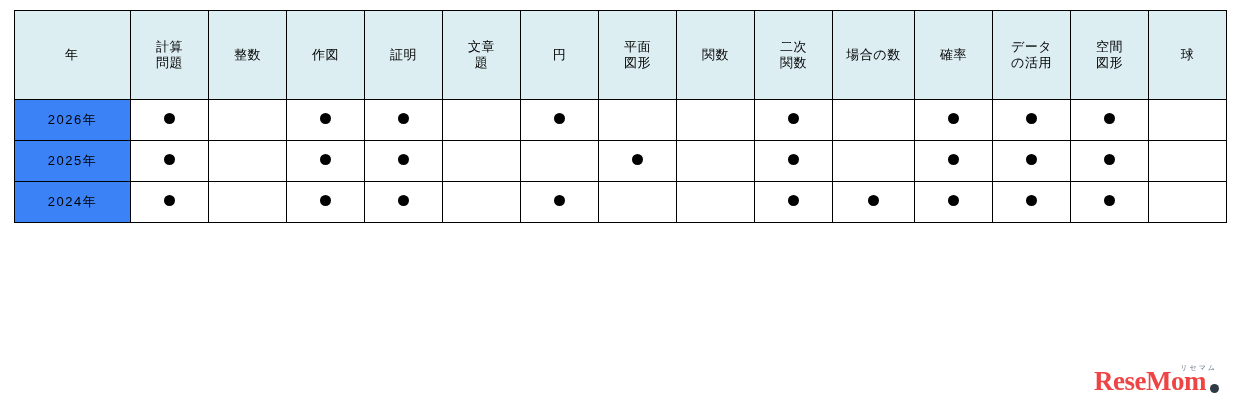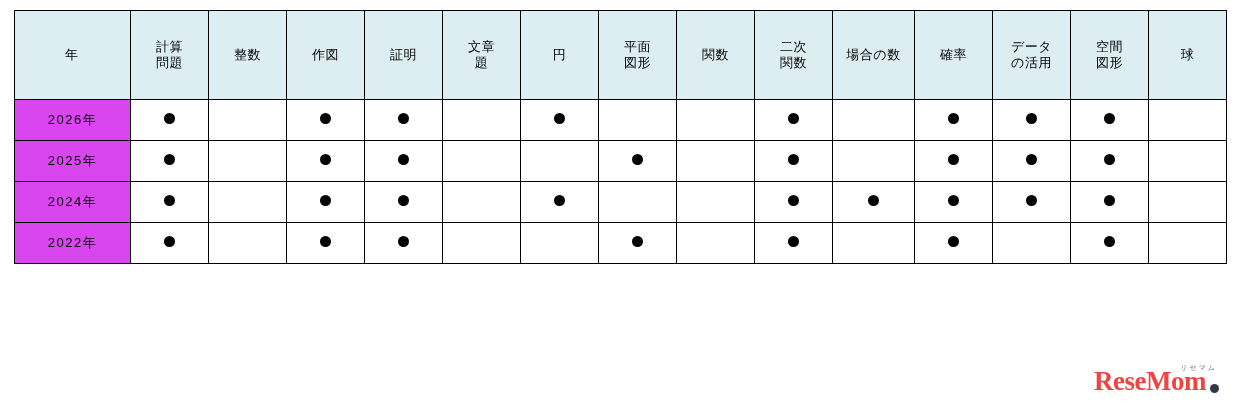--- a/index.html
+++ b/index.html
@@ -49,21 +49,21 @@
 
   table.matrix thead th.year-head {
     letter-spacing: 2px;
   }
 
   table.matrix tbody td {
     height: 40px;
   }
 
   td.year-cell {
-    background: #d946ef;
+    background: #3b82f6;
     letter-spacing: 1.5px;
     font-size: 13px;
   }
 
   .hdr-line {
     display: block;
   }
 
   .dot {
     display: inline-block;
@@ -229,37 +229,20 @@
           <td><span class="dot"></span></td>
           <td></td>
           <td></td>
           <td><span class="dot"></span></td>
           <td><span class="dot"></span></td>
           <td><span class="dot"></span></td>
           <td><span class="dot"></span></td>
           <td><span class="dot"></span></td>
           <td></td>
         </tr>
-        <tr>
-          <td class="year-cell">2022年</td>
-          <td><span class="dot"></span></td>
-          <td></td>
-          <td><span class="dot"></span></td>
-          <td><span class="dot"></span></td>
-          <td></td>
-          <td></td>
-          <td><span class="dot"></span></td>
-          <td></td>
-          <td><span class="dot"></span></td>
-          <td></td>
-          <td><span class="dot"></span></td>
-          <td></td>
-          <td><span class="dot"></span></td>
-          <td></td>
-        </tr>
       </tbody>
   </table>
 </div>
 
 <div class="logo">
   <span class="logo-text">ReseMom</span>
   <span class="logo-mark"></span>
 </div>
 <div class="logo-sub">リセマム</div>
 

